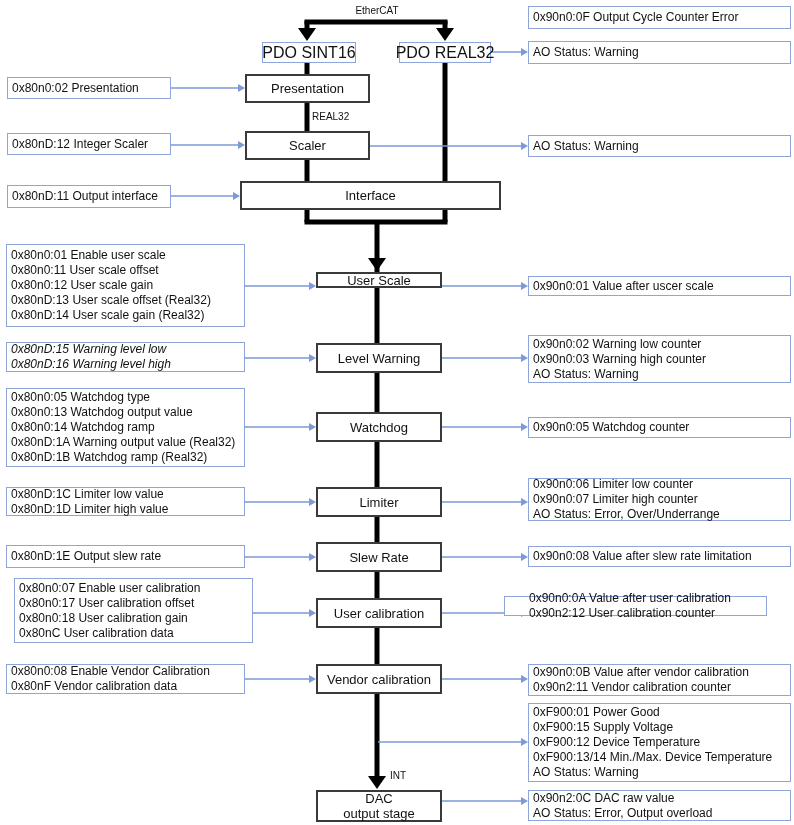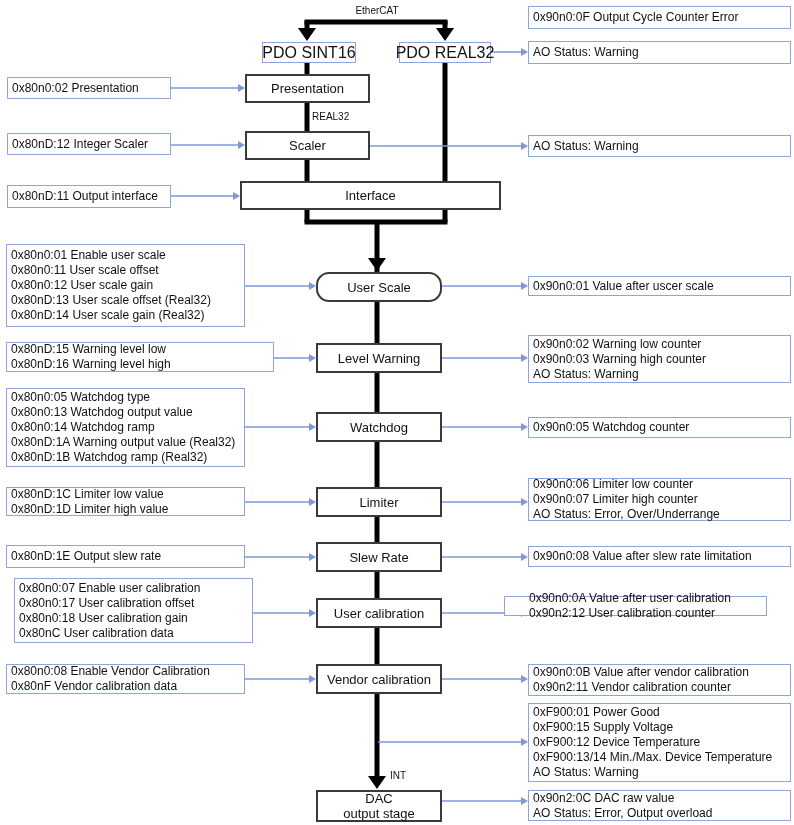--- a/index.html
+++ b/index.html
@@ -117,21 +117,21 @@
 
   <div class="box dark" style="left:245px;top:74px;width:125px;height:29px;">
     <div class="bline">Presentation</div>
   </div>
   <div class="box dark" style="left:245px;top:131px;width:125px;height:29px;">
     <div class="bline">Scaler</div>
   </div>
   <div class="box dark" style="left:240px;top:181px;width:261px;height:29px;">
     <div class="bline">Interface</div>
   </div>
-  <div class="box dark" style="left:316px;top:272px;width:126px;height:30px;border-radius:13px;">
+  <div class="box dark" style="left:316px;top:272px;width:126px;height:16px;">
     <div class="bline">User Scale</div>
   </div>
   <div class="box dark" style="left:316px;top:343px;width:126px;height:30px;">
     <div class="bline">Level Warning</div>
   </div>
   <div class="box dark" style="left:316px;top:412px;width:126px;height:30px;">
     <div class="bline">Watchdog</div>
   </div>
   <div class="box dark" style="left:316px;top:487px;width:126px;height:30px;">
     <div class="bline">Limiter</div>
@@ -159,21 +159,21 @@
   <div class="box blue" style="left:7px;top:185px;width:164px;height:23px;">
     <div class="bline">0x80nD:11 Output interface</div>
   </div>
   <div class="box blue" style="left:6px;top:244px;width:239px;height:83px;">
     <div class="bline">0x80n0:01 Enable user scale</div>
     <div class="bline">0x80n0:11 User scale offset</div>
     <div class="bline">0x80n0:12 User scale gain</div>
     <div class="bline">0x80nD:13 User scale offset (Real32)</div>
     <div class="bline">0x80nD:14 User scale gain (Real32)</div>
   </div>
-  <div class="box blue" style="left:6px;top:342px;width:268px;height:30px;">
+  <div class="box blue" style="left:6px;top:342px;width:239px;height:30px;font-style:italic;">
     <div class="bline">0x80nD:15 Warning level low</div>
     <div class="bline">0x80nD:16 Warning level high</div>
   </div>
   <div class="box blue" style="left:6px;top:388px;width:239px;height:79px;">
     <div class="bline">0x80n0:05 Watchdog type</div>
     <div class="bline">0x80n0:13 Watchdog output value</div>
     <div class="bline">0x80n0:14 Watchdog ramp</div>
     <div class="bline">0x80nD:1A Warning output value (Real32)</div>
     <div class="bline">0x80nD:1B Watchdog ramp (Real32)</div>
   </div>

